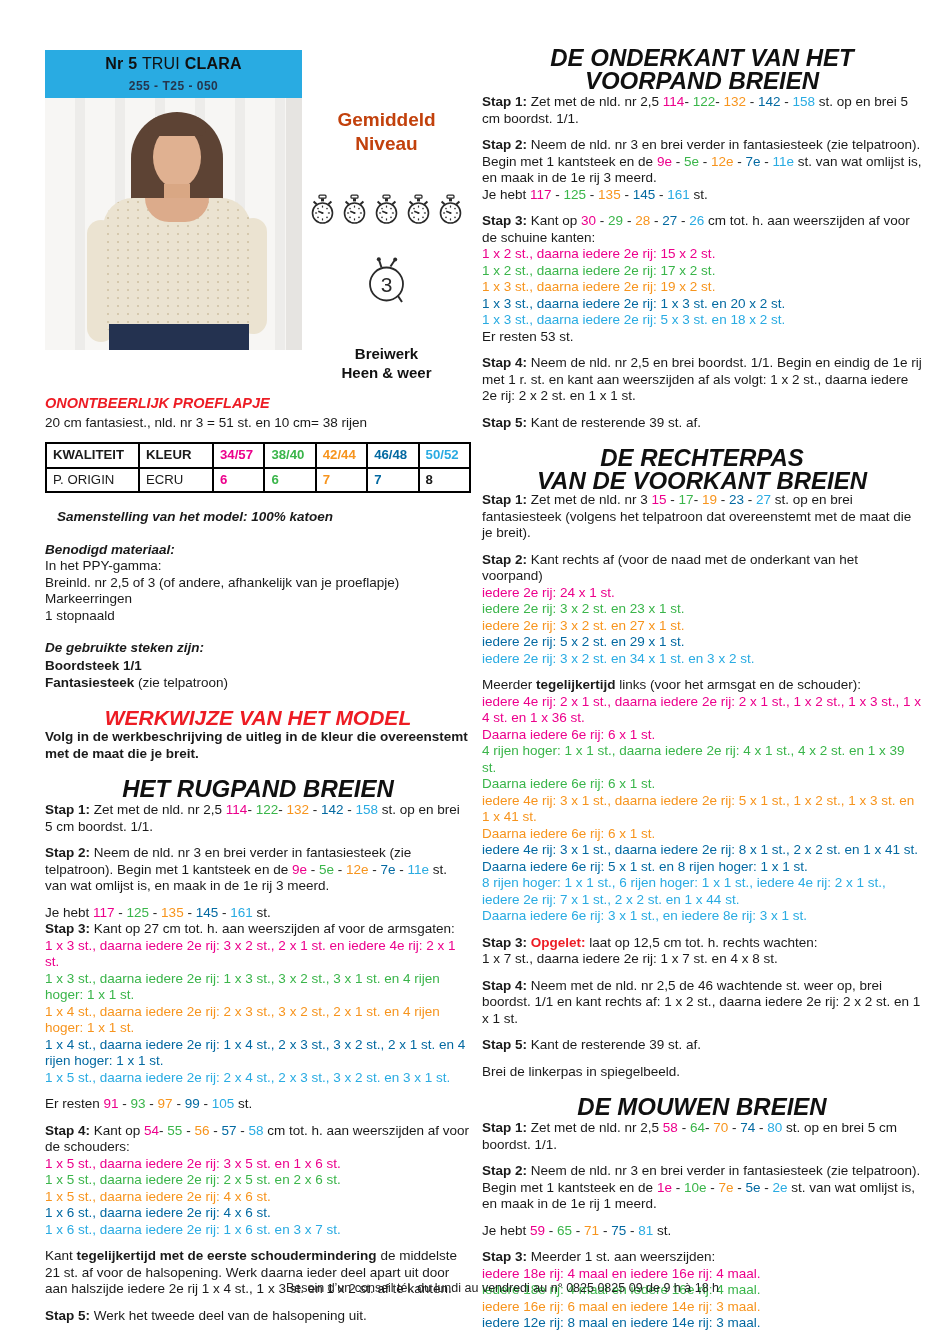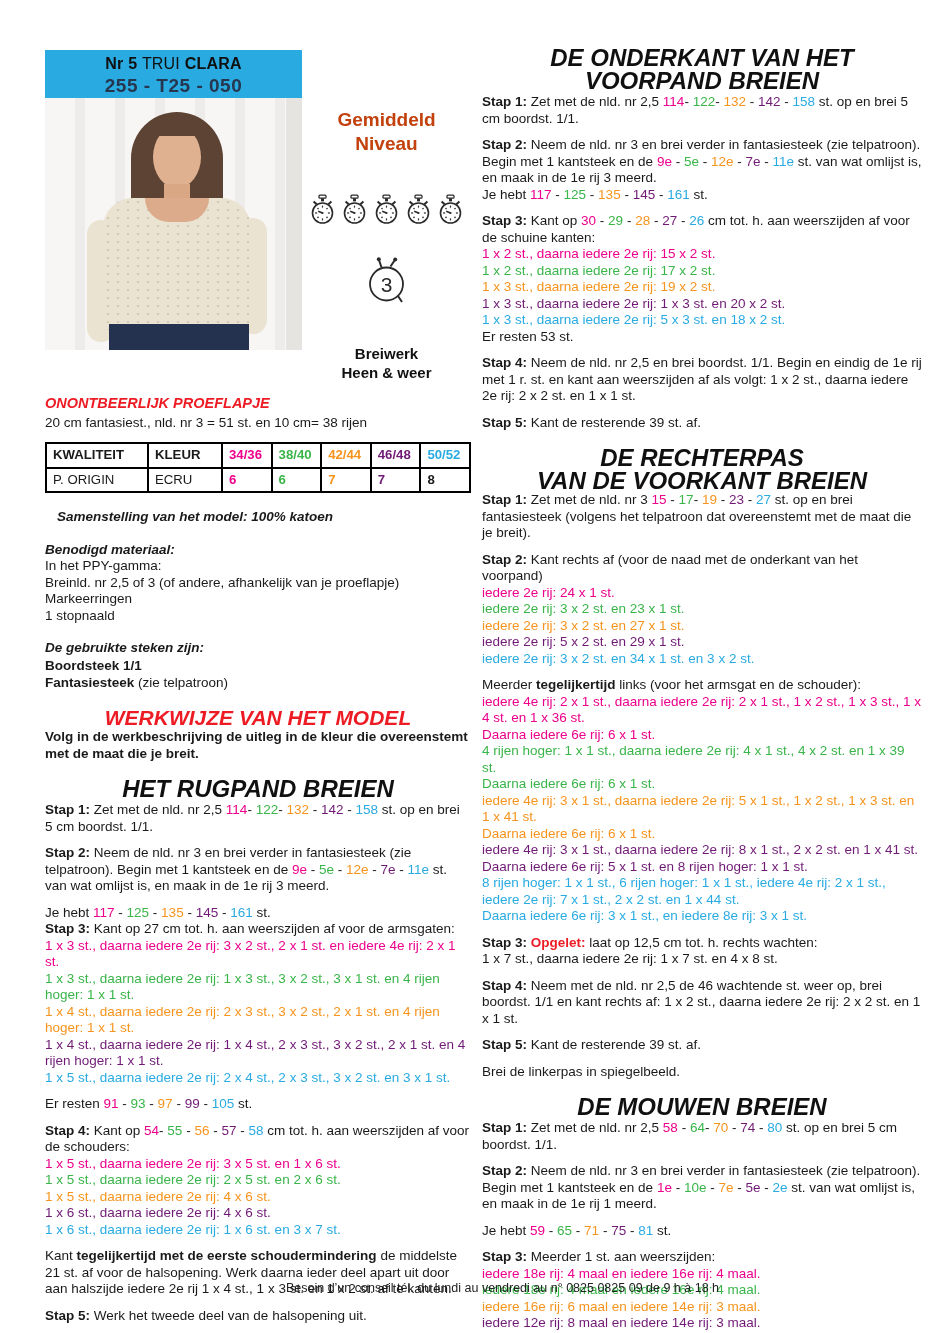--- a/index.html
+++ b/index.html
@@ -7,28 +7,28 @@
   .page{position:relative;width:943px;height:1333px;background:#fff;overflow:hidden;}
 
   .col{position:absolute;font-size:13.5px;line-height:16.5px;}
   .col-left{left:45px;top:50px;width:426px;}
   .col-right{left:482px;top:46px;width:440px;}
 
   .para{margin:0;}
   .gap{margin-top:10px;}
   .b{font-weight:bold;}
   .c-m{color:#EC008C}.c-g{color:#3AB54A}.c-o{color:#F7941D}
-  .c-r{color:#701a75}.c-c{color:#29ABE2}.c-red{color:#ED1C24}
+  .c-r{color:#0369a1}.c-c{color:#29ABE2}.c-red{color:#ED1C24}
 
   
   .top-row{display:flex;}
   .photo-card{width:257px;}
   .band{background:#29ABE2;height:48px;text-align:center;box-sizing:border-box;padding-top:6px;}
   .band-title{font-size:16px;color:#101010;letter-spacing:.2px;}
-  .band-ref{font-size:19px;font-weight:bold;color:#25364e;margin-top:5px;letter-spacing:.5px;}
+  .band-ref{font-size:12px;font-weight:bold;color:#25364e;margin-top:5px;letter-spacing:.5px;}
   .photo{position:relative;width:257px;height:252px;overflow:hidden;
          background:repeating-linear-gradient(90deg,#f7f6f4 0 30px,#edecea 30px 40px);}
   .photo div{position:absolute;}
   .ph-curtain-r{right:0;top:0;width:16px;height:252px;background:#e6e4e1;}
   .ph-hair{left:86px;top:14px;width:92px;height:160px;background:#5d4334;border-radius:46px 46px 40px 40px;}
   .ph-face{left:108px;top:28px;width:48px;height:62px;background:#e0b191;border-radius:24px/31px;}
   .ph-fringe{left:103px;top:18px;width:58px;height:20px;background:#5d4334;border-radius:29px 29px 12px 12px;}
   .ph-neck{left:119px;top:86px;width:26px;height:24px;background:#d9a784;}
   .ph-sleeve-l{left:42px;top:122px;width:28px;height:122px;background:#ebe3d1;border-radius:14px;}
   .ph-sleeve-r{left:194px;top:120px;width:28px;height:116px;background:#ebe3d1;border-radius:14px;}
@@ -42,21 +42,21 @@
   .level{font-size:19px;font-weight:bold;text-align:center;line-height:24px;color:#c2410c;}
   .stopwatches{display:flex;gap:5px;margin-top:38px;}
   .clock3{margin-top:26px;}
   .work-type{margin-top:34px;font-size:15px;font-weight:bold;text-align:center;line-height:19px;color:#111;}
 
   .gauge-title{margin-top:13px;font-style:italic;font-weight:bold;font-size:14.5px;color:#ED1C24;}
   .gauge-text{margin-top:3px;}
 
   table.sizes{border-collapse:collapse;margin-top:11px;table-layout:fixed;width:426px;}
   table.sizes td{border:2px solid #000;padding:3px 6px;font-size:13.2px;height:19px;box-sizing:border-box;}
-  td.cw1{width:102px}td.cw2{width:74px}
+  td.cw1{width:93px}td.cw2{width:74px}
 
   .composition{margin-top:16px;font-weight:bold;font-style:italic;margin-left:12px;}
   .block-title{margin-top:16px;font-weight:bold;font-style:italic;}
   .stitch-block .para{line-height:17px;}
 
   .werkwijze-title{margin-top:19px;text-align:center;color:#ED1C24;font-weight:bold;font-style:italic;font-size:21px;}
   .intro{font-weight:bold;margin-top:2px;line-height:17px;}
   .section-title{text-align:center;font-weight:bold;font-style:italic;font-size:24px;color:#101010;line-height:23px;}
   .mt{margin-top:15px;}
   .mb{margin-bottom:2px;}
@@ -210,21 +210,21 @@
     </div>
 
     <div class="gauge-title">ONONTBEERLIJK PROEFLAPJE</div>
     <div class="gauge-text">20 cm fantasiest., nld. nr 3 = 51 st. en 10 cm= 38 rijen</div>
 
     <table class="sizes">
       <tbody>
           <tr>
         <td class="cw1"><span class="b">KWALITEIT</span></td>
         <td class="cw2"><span class="b">KLEUR</span></td>
-        <td class="num"><span class="c-m b">34/36</span></td>
+        <td class="num"><span class="c-m b">34/57</span></td>
         <td class="num"><span class="c-g b">38/40</span></td>
         <td class="num"><span class="c-o b">42/44</span></td>
         <td class="num"><span class="c-r b">46/48</span></td>
         <td class="num"><span class="c-c b">50/52</span></td>
       </tr>
       <tr>
         <td class="cw1"><span>P. ORIGIN</span></td>
         <td class="cw2"><span>ECRU</span></td>
         <td class="num"><span class="c-m b">6</span></td>
         <td class="num"><span class="c-g b">6</span></td>

